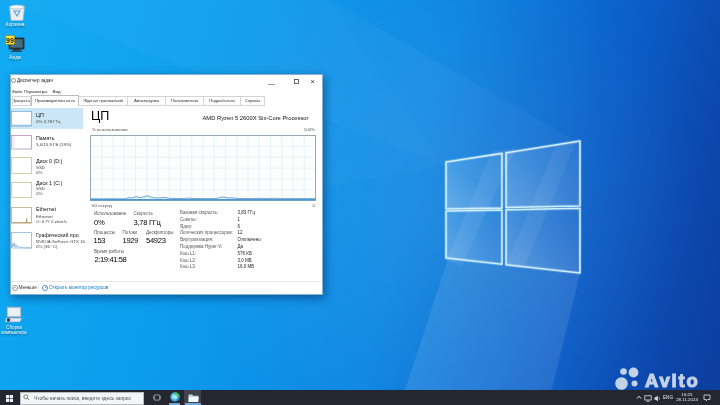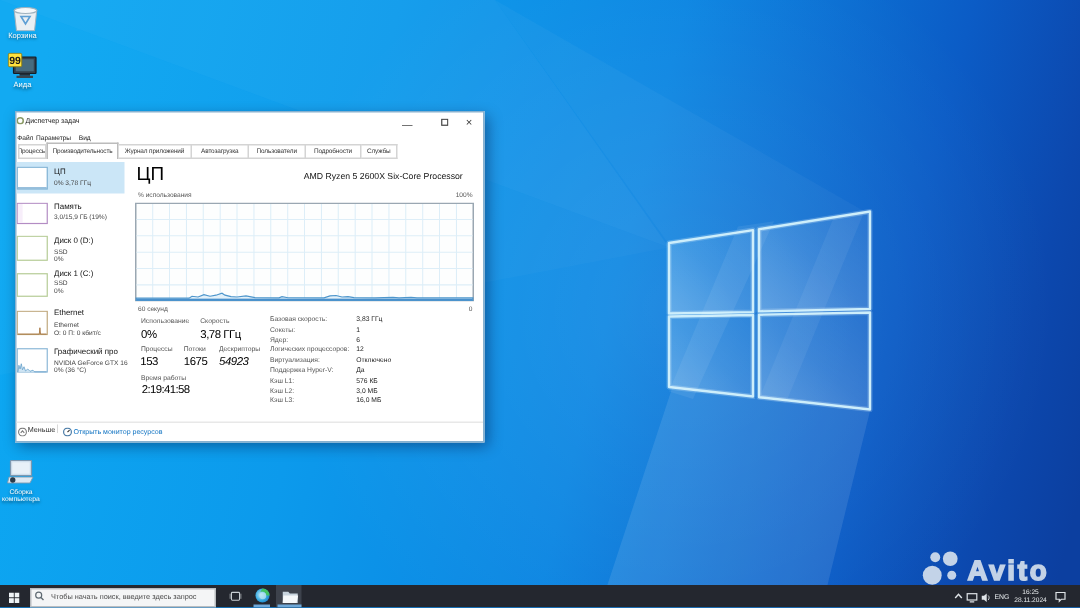--- a/index.html
+++ b/index.html
@@ -190,22 +190,22 @@
   <div class="t" style="right:7px;top:128px;font-size:4.4px;color:#555;">0</div>
 
   <div class="t" style="left:83px;top:136px;font-size:4.5px;color:#555;">Использование</div>
   <div class="t" style="left:122.5px;top:136px;font-size:4.5px;color:#555;">Скорость</div>
   <div class="t" style="left:83px;top:142.6px;font-size:7.6px;letter-spacing:-0.3px;color:#000;">0%</div>
   <div class="t" style="left:122.5px;top:142.6px;font-size:7.6px;letter-spacing:-0.3px;color:#000;">3,78 ГГц</div>
   <div class="t" style="left:83px;top:155px;font-size:4.5px;color:#555;">Процессы</div>
   <div class="t" style="left:111.5px;top:155px;font-size:4.5px;color:#555;">Потоки</div>
   <div class="t" style="left:135px;top:155px;font-size:4.5px;color:#555;">Дескрипторы</div>
   <div class="t" style="left:82.5px;top:161.3px;font-size:7.6px;letter-spacing:-0.3px;color:#000;">153</div>
-  <div class="t" style="left:111.5px;top:161.3px;font-size:7.6px;letter-spacing:-0.3px;color:#000;">1675</div>
-  <div class="t" style="left:135px;top:161.3px;font-size:7.6px;letter-spacing:-0.3px;color:#000;font-style:italic;">54923</div>
+  <div class="t" style="left:111.5px;top:161.3px;font-size:7.6px;letter-spacing:-0.3px;color:#000;">1929</div>
+  <div class="t" style="left:135px;top:161.3px;font-size:7.6px;letter-spacing:-0.3px;color:#000;">54923</div>
   <div class="t" style="left:83px;top:174px;font-size:4.5px;color:#555;">Время работы</div>
   <div class="t" style="left:83.5px;top:180.4px;font-size:7.6px;letter-spacing:-0.4px;color:#000;">2:19:41:58</div>
 
   <div class="t" style="left:169px;top:135px;font-size:4.5px;color:#555;line-height:6.8px;">
     Базовая скорость:<br>Сокеты:<br>Ядер:<br>Логических процессоров:<br>Виртуализация:<br>Поддержка Hyper-V:<br>Кэш L1:<br>Кэш L2:<br>Кэш L3:
   </div>
   <div class="t" style="left:226.5px;top:135px;font-size:4.5px;color:#222;line-height:6.8px;">
     3,83 ГГц<br>1<br>6<br>12<br>Отключено<br>Да<br>576 КБ<br>3,0 МБ<br>16,0 МБ
   </div>
 

